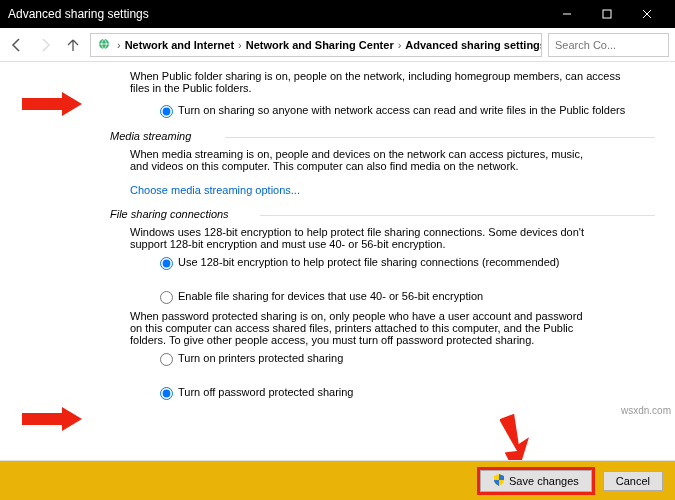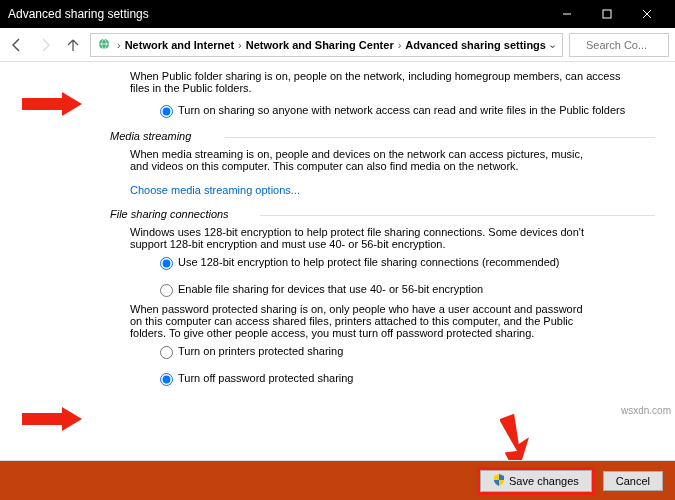--- a/index.html
+++ b/index.html
@@ -8,36 +8,36 @@
 .titlebar .title { flex: 1; }
 .winbtn { width: 40px; height: 28px; display: flex; align-items: center; justify-content: center; color: #fff; }
 .toolbar { height: 34px; border-bottom: 1px solid #e0e0e0; display: flex; align-items: center; padding: 0 6px; gap: 6px; font-size: 11px; }
 .navbtn { width: 22px; height: 22px; display: flex; align-items: center; justify-content: center; color: #666; }
 .navbtn.disabled { opacity: 0.4; }
 .crumb-wrap { flex: 1; border: 1px solid #ccc; height: 24px; display: flex; align-items: center; padding: 0 4px; gap: 2px; overflow: hidden; }
 .crumb-icon { color: #0a6; margin: 0 2px; }
 .crumb { color: #000; white-space: nowrap; font-weight: bold; }
 .crumb-sep { color: #555; padding: 0 2px; }
 .crumb-dd { color: #555; margin-left: auto; display: flex; gap: 4px; align-items: center; }
-.searchbox { width: 100px; border: 1px solid #ccc; height: 24px; padding: 0 16px; color: #888; font-size: 11px; display: flex; align-items: center; }
+.searchbox { width: 121px; border: 1px solid #ccc; height: 24px; padding: 0 6px; color: #888; font-size: 11px; display: flex; align-items: center; }
 .searchbox input { border: none; outline: none; width: 100%; font-size: 11px; }
 .content { padding: 8px 40px 0 40px; height: 398px; overflow: hidden; position: relative; }
 .intro { font-size: 11px; color: #000; margin: 0 0 10px 90px; }
 .section-head { font-size: 11px; color: #000; padding: 4px 0 2px 0; margin: 8px 0 4px 70px; position: relative; font-style: italic; }
 .section-head::after { content:""; position:absolute; left: 130px; right: -20px; top: 60%; border-top: 1px solid #e0e0e0; }
 .section-head.fsc::after { left: 150px; }
 .section-head.pps::after { left: 165px; }
 .section-head.ms::after { left: 115px; }
 .section-body { margin: 0 40px 6px 90px; font-size: 11px; color: #000; }
-.radio-group { margin: 6px 0 6px 120px; display: flex; flex-direction: column; gap: 13px; }
+.radio-group { margin: 6px 0 6px 120px; display: flex; flex-direction: column; gap: 20px; }
 .radio-row { display: flex; align-items: flex-start; gap: 5px; }
 .radio-row input[type=radio] { margin-top: 1px; }
 .radio-row span { flex: 1; }
 .link { color: #0066cc; margin-left: 90px; display: inline-block; margin-top: 6px; }
-.footer { position: absolute; bottom: 0; left: 0; right: 0; height: 40px; border-top: 1px solid #e0e0e0; background: #c2410c; display: flex; align-items: center; justify-content: flex-end; padding: 0 12px; gap: 8px; }
+.footer { position: absolute; bottom: 0; left: 0; right: 0; height: 40px; border-top: 1px solid #e0e0e0; background: #eab308; display: flex; align-items: center; justify-content: flex-end; padding: 0 12px; gap: 8px; }
 .btn { border: 1px solid #adadad; background: #e1e1e1; padding: 3px 12px; font-size: 11px; display: flex; align-items: center; gap: 4px; cursor: pointer; }
 .highlight-box { border: 3px solid #e21; padding: 0; }
 .red-arrow { position: absolute; width: 60px; height: 24px; }
 .red-arrow svg { width: 100%; height: 100%; }
 .shield { display: inline-block; }
 .watermark { position: absolute; right: 4px; bottom: 44px; font-size: 10px; color: #999; }
 </style>
 </head>
 <body>
 

